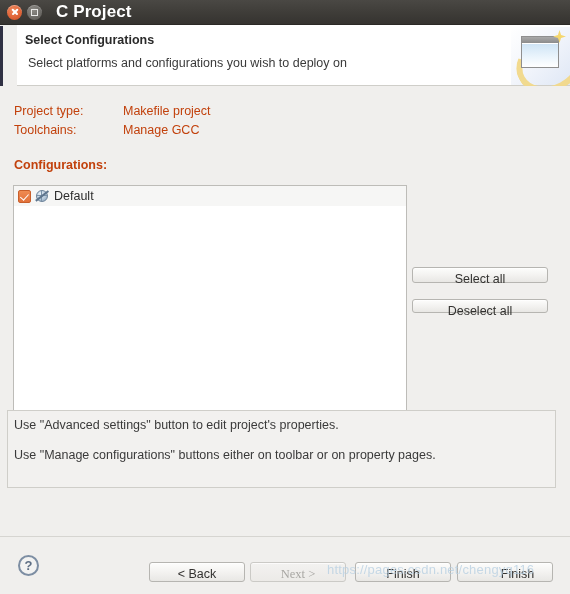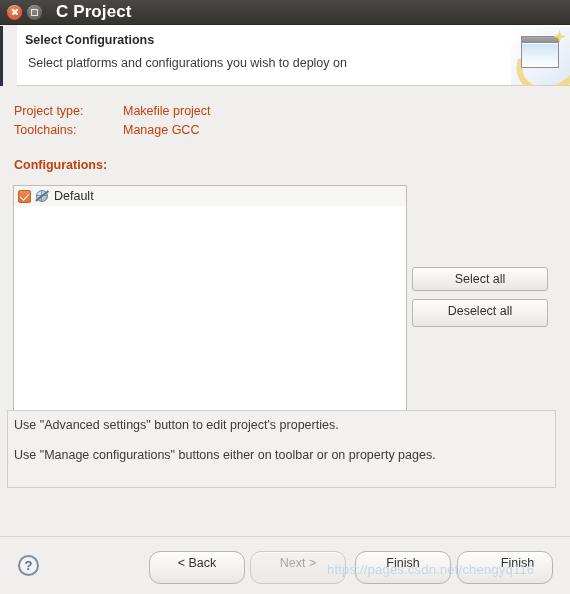--- a/index.html
+++ b/index.html
@@ -259,27 +259,27 @@
     border: 1px solid #b6b5b1;
     border-radius: 3px;
     box-sizing: border-box;
     text-align: center;
     cursor: default;
     box-shadow: 0 1px 0 rgba(255,255,255,.7) inset;
   }
   .btn-selectall {
     position: absolute;
     left: 412px; top: 181px;
-    width: 136px; height: 24px;
+    width: 136px; height: 16px;
     line-height: 22px;
   }
   .btn-deselectall {
     position: absolute;
     left: 412px; top: 213px;
-    width: 136px; height: 28px;
+    width: 136px; height: 14px;
     line-height: 22px;
   }
   .btn-advanced {
     position: absolute;
     left: 412px; top: 373px;
     width: 136px; height: 24px;
     line-height: 22px;
   }
 
   
@@ -319,30 +319,29 @@
     box-sizing: border-box;
     background: #f3f3f2;
     color: #5d6e84;
     font-size: 13px;
     font-weight: bold;
     line-height: 17px;
     text-align: center;
   }
   .fbtn {
     position: absolute;
-    top: 14px;
-    height: 33px;
+    top: 25px;
+    height: 20px;
     line-height: 23px;
     width: 96px;
-    border-radius: 11px;
   }
   .fbtn-back   { left: 149px; }
   .fbtn-next   { left: 250px; color: #a8a7a3;
                  background: linear-gradient(to bottom,#f3f2f0,#eceae7);
-                 border-color: #cbcac6; }
+                 border-color: #cbcac6; font-family: Liberation Serif, serif; }
   .fbtn-cancel { left: 355px; }
   .fbtn-finish { left: 457px; padding-left: 25px; }
 
   .watermark {
     position: absolute;
     left: 327px; top: 562px;
     font-size: 13px;
     color: #b6cfe2;
     opacity: .75;
     white-space: nowrap;

